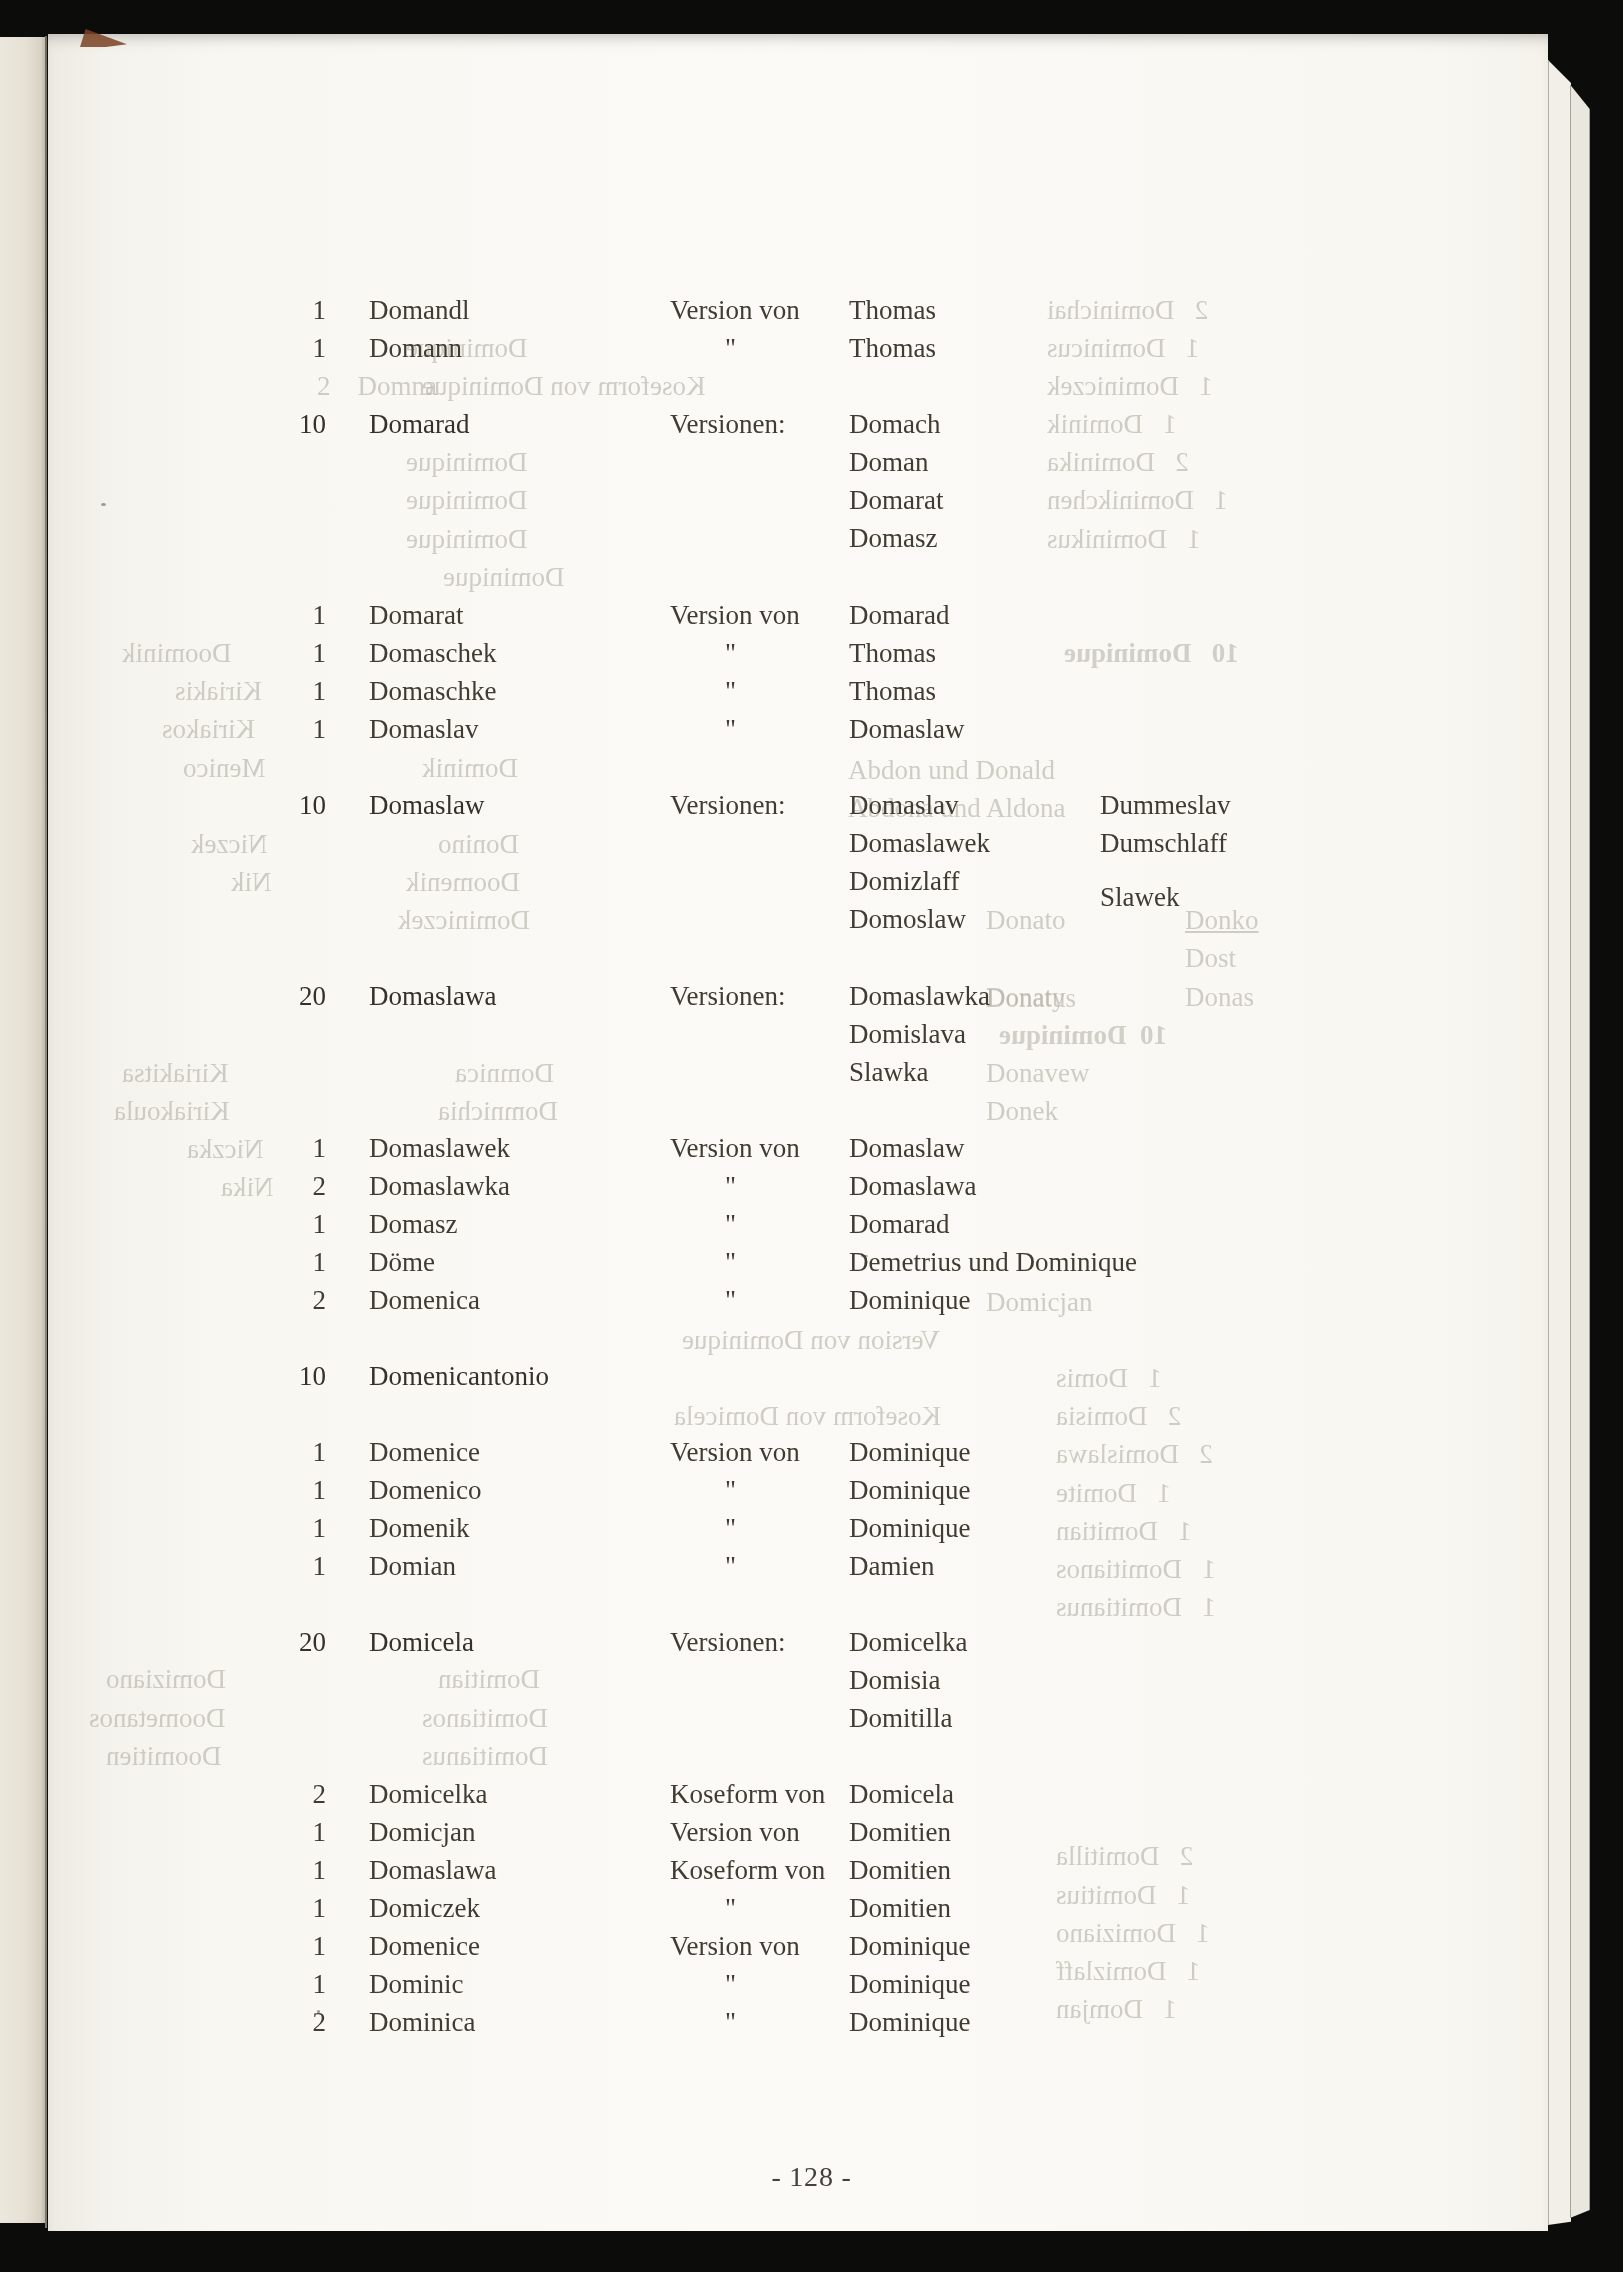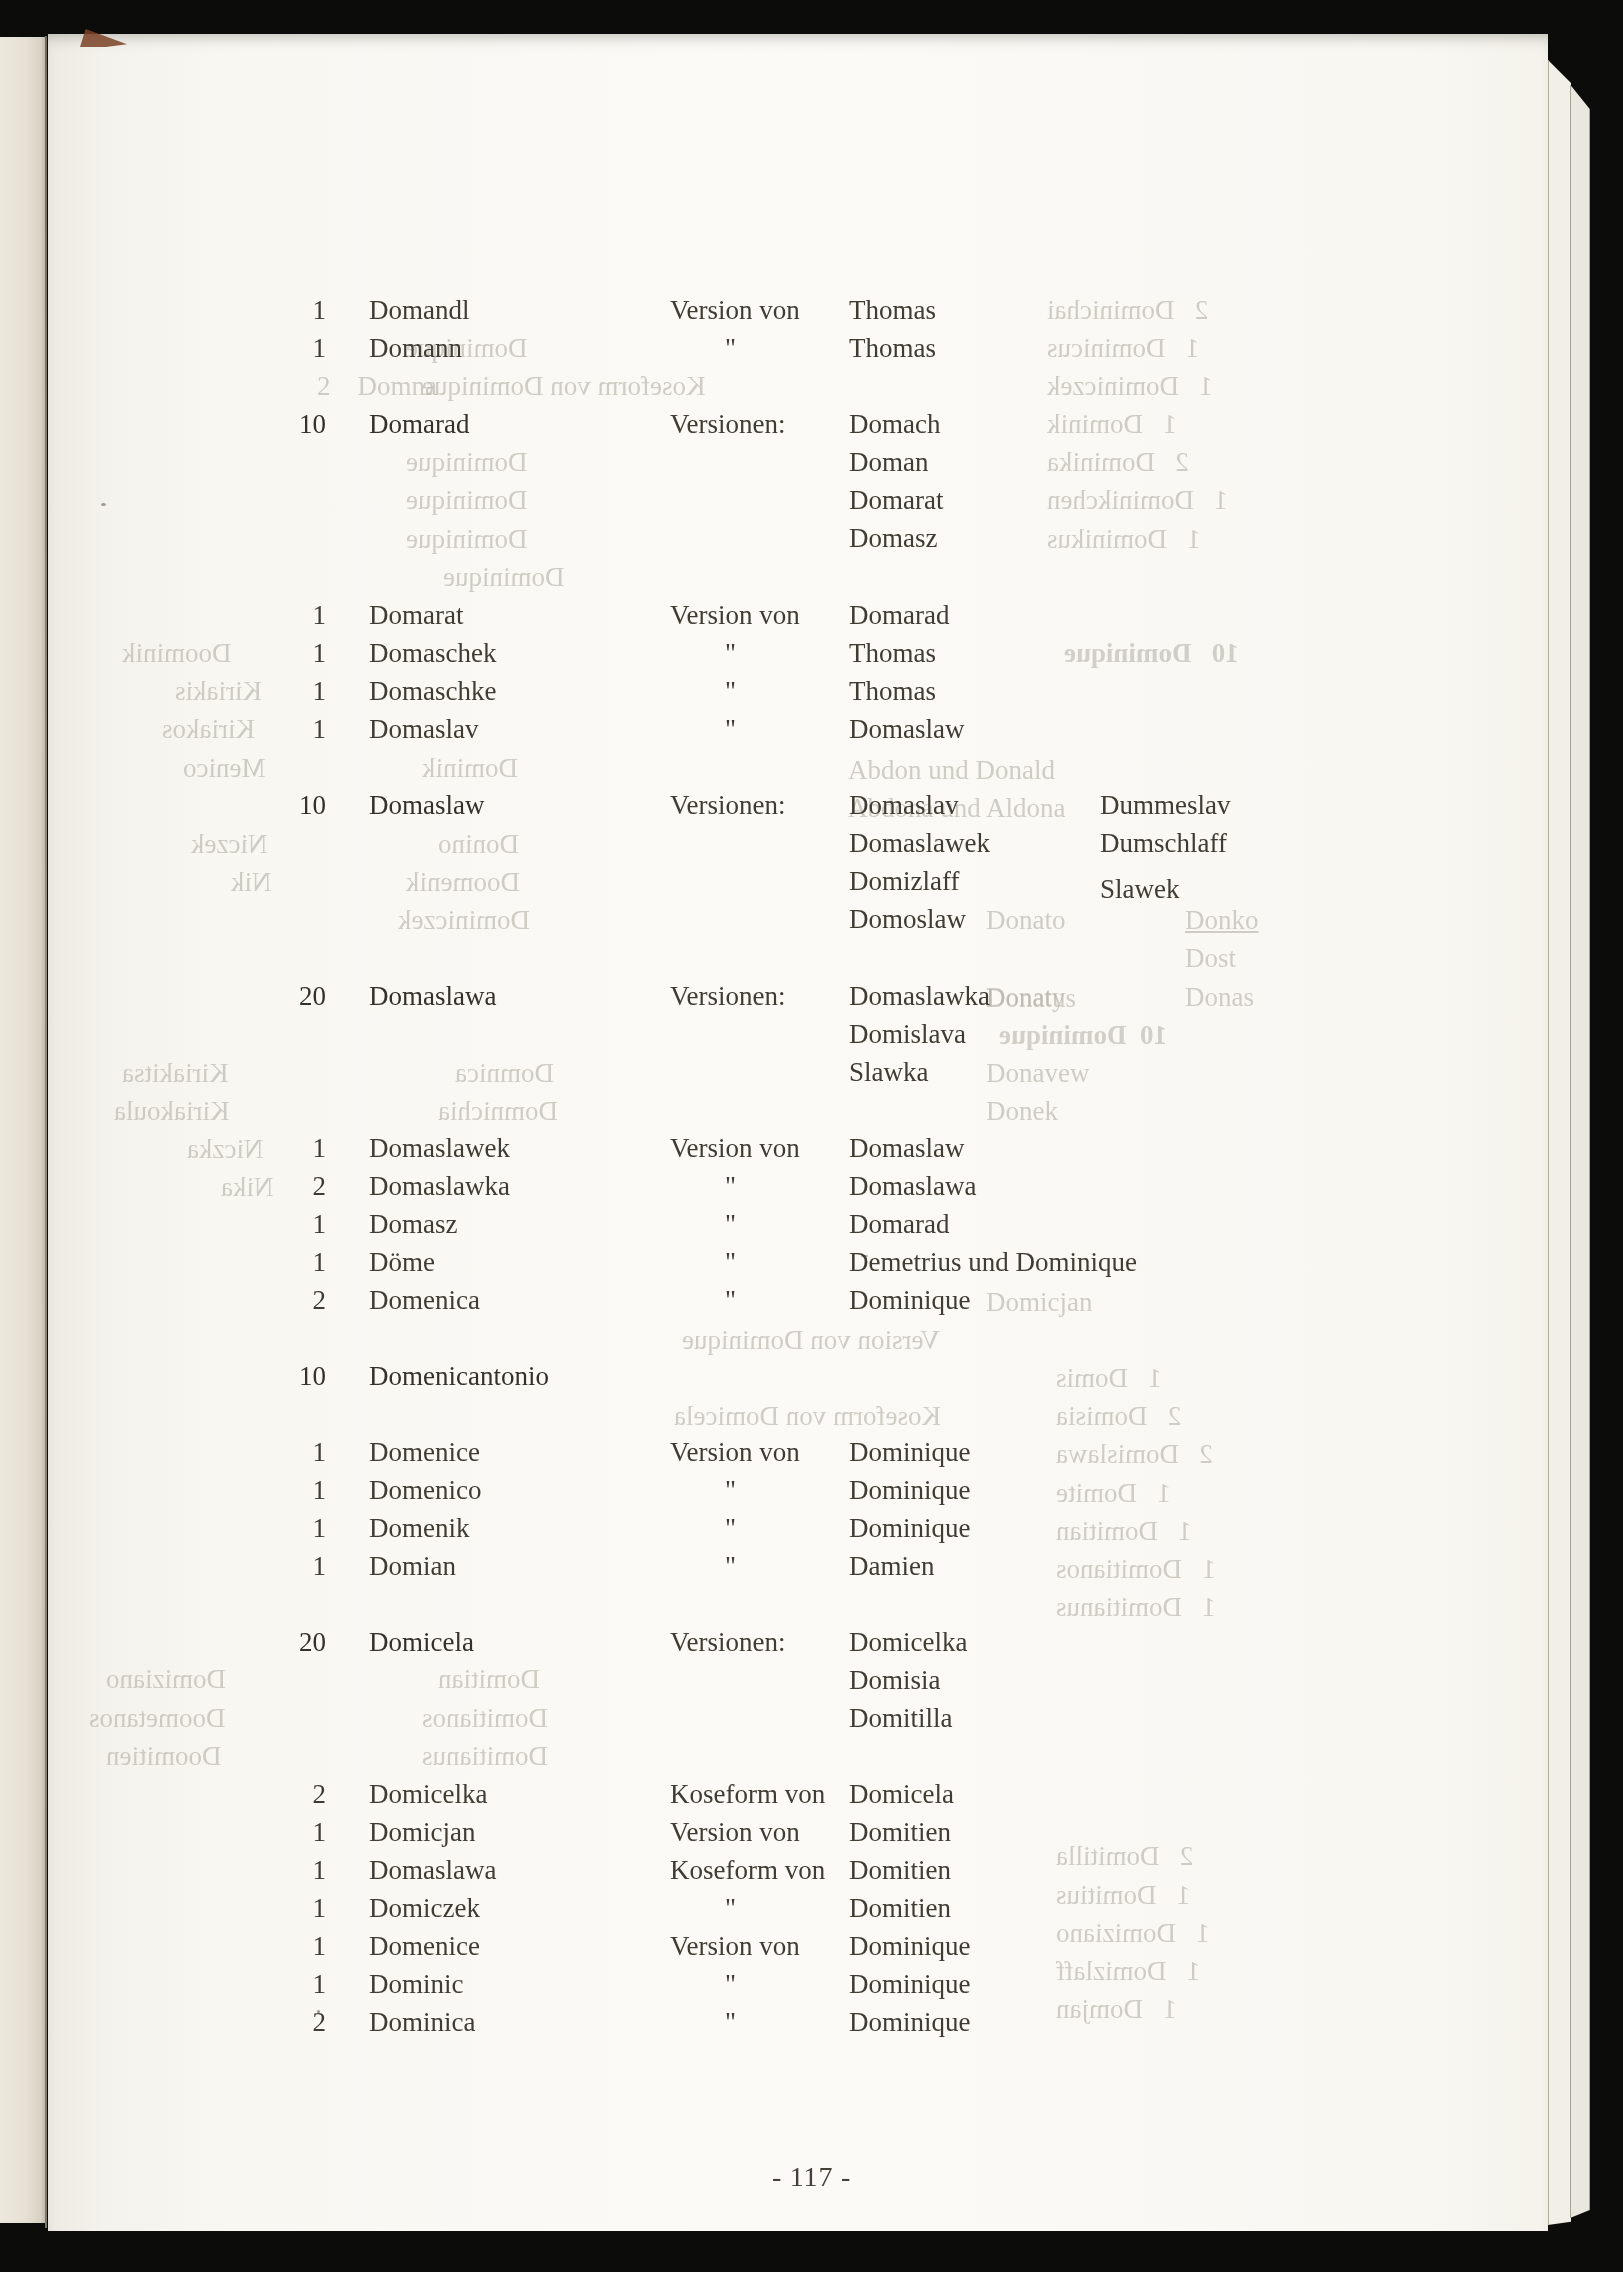--- a/index.html
+++ b/index.html
@@ -176,21 +176,21 @@
       <div class="entry-row" style="margin-top: 38px; height: 153px;">
         <span class="c-count bold">10</span>
         <span class="c-name bold">Domaslaw</span>
         <span class="c-rel">Versionen:</span>
         <span class="c-val" style="top: 0px;">Domaslav</span>
         <span class="c-val" style="top: 38px;">Domaslawek</span>
         <span class="c-val" style="top: 76px;">Domizlaff</span>
         <span class="c-val" style="top: 114px;">Domoslaw</span>
         <span class="c-extra" style="top: 0px;">Dummeslav</span>
         <span class="c-extra" style="top: 38px;">Dumschlaff</span>
-        <span class="c-extra" style="top: 84px; font-family: Liberation Serif, serif;">Slawek</span>
+        <span class="c-extra" style="top: 92px; font-family: Liberation Serif, serif;">Slawek</span>
       </div>
       <div class="entry-row" style="margin-top: 38px; height: 114px;">
         <span class="c-count bold">20</span>
         <span class="c-name bold">Domaslawa</span>
         <span class="c-rel">Versionen:</span>
         <span class="c-val" style="top: 0px;">Domaslawka</span>
         <span class="c-val" style="top: 38px;">Domislava</span>
         <span class="c-val" style="top: 76px;">Slawka</span>
       </div>
       <div class="entry-row" style="margin-top: 38px; height: 38px;">
@@ -296,15 +296,15 @@
         <span class="c-val" style="top: 0px;">Dominique</span>
       </div>
       <div class="entry-row" style="margin-top: 0px; height: 38px;">
         <span class="c-count">2</span>
         <span class="c-name">Dominica</span>
         <span class="c-rel ditto">"</span>
         <span class="c-val" style="top: 0px;">Dominique</span>
       </div>
     </div>
 
-  <div id="page-number">- 117 -</div>
+  <div id="page-number">- 128 -</div>
 </div>
 
 
 </body></html>

